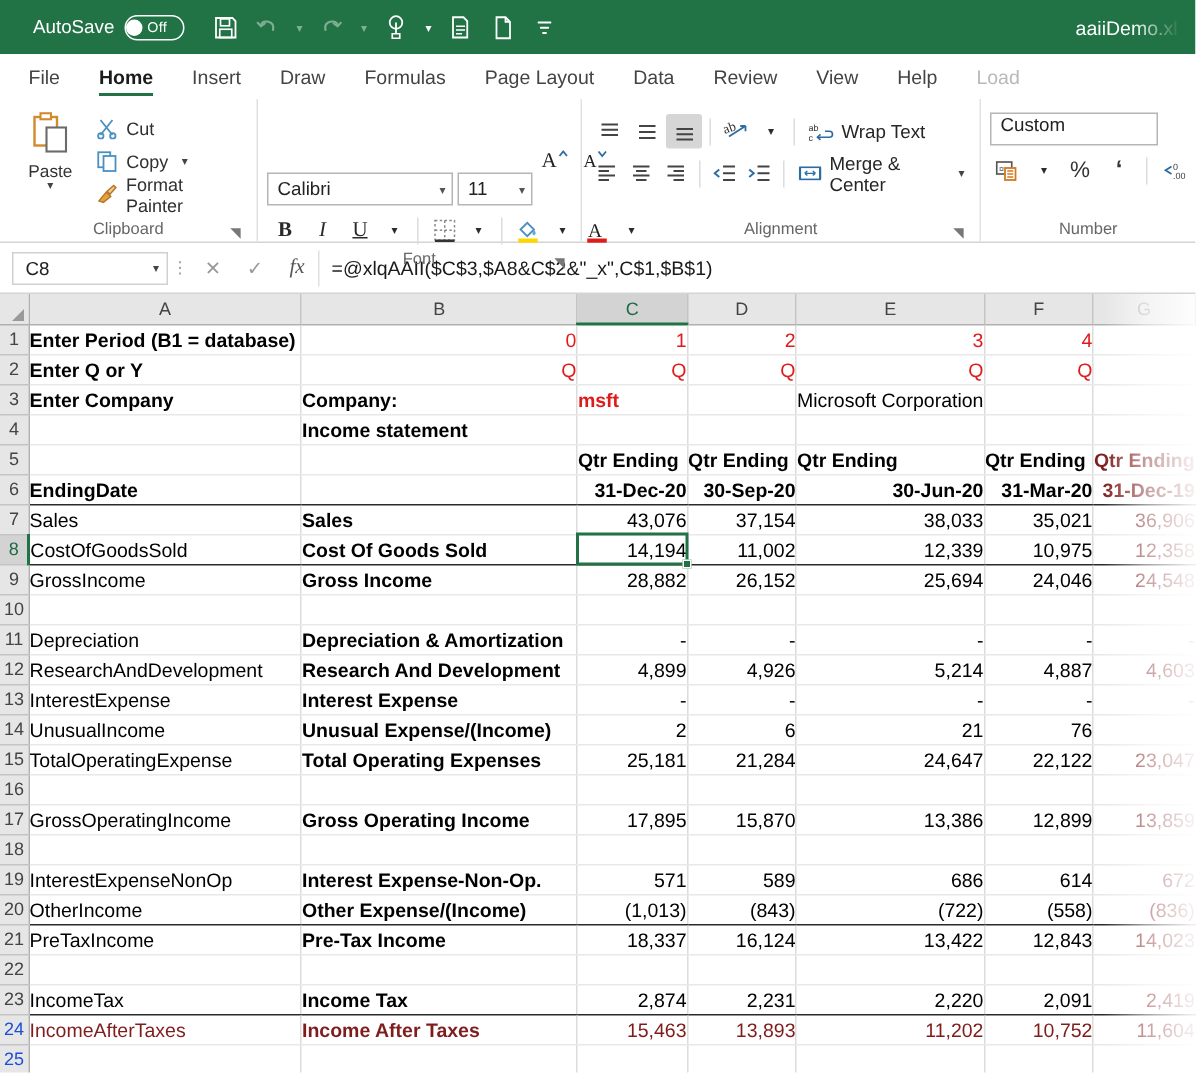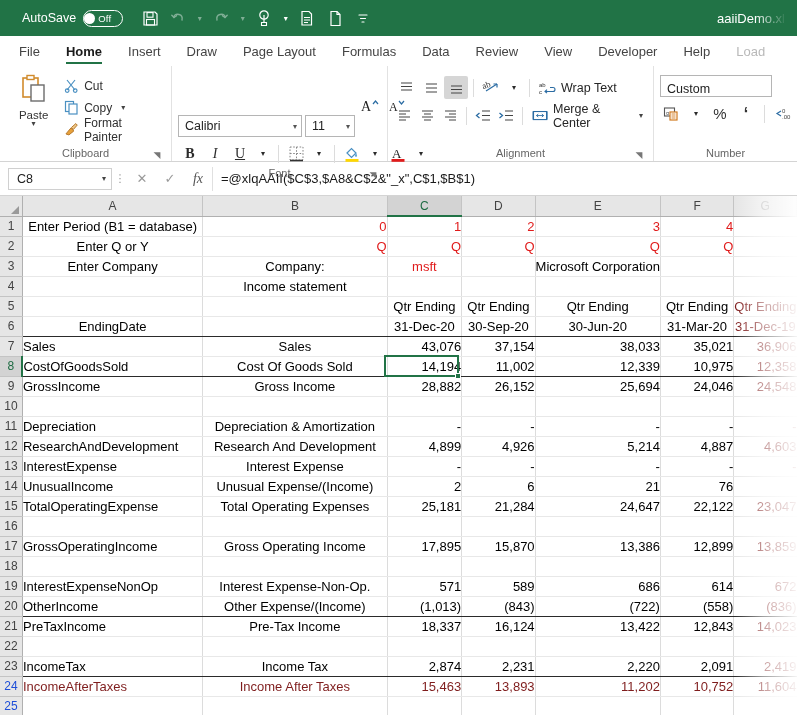--- a/index.html
+++ b/index.html
@@ -132,21 +132,21 @@
   .ic-btn.active-bg { background: #d6d6d6; border-radius: 2px; }
   .wraptext, .mergecenter {
     display: flex; align-items: center; gap: 5px;
     font-size: 12.5px; color: #262626; height: 23px; padding: 0 4px;
   }
 
   
   .num-rows { display: flex; flex-direction: column; gap: 5px; padding-top: 3px; }
   .numfmt {
     width: 112px; height: 22px; border: 1px solid #b5b5b5; background: #fff;
-    display: flex; align-items: flex-end; padding: 0 6px; font-size: 12.5px; color: #222;
+    display: flex; align-items: flex-start; padding: 0 6px; font-size: 12.5px; color: #222;
   }
   .num-row2 { display: flex; align-items: center; gap: 2px; }
 
   
   .formulabar {
     height: 34px; background: #ffffff;
     display: flex; align-items: center; gap: 0;
     border-bottom: 1px solid #d4d4d4;
     padding: 0 4px;
   }
@@ -215,21 +215,21 @@
     font-size: 13px;
     color: #000;
     padding: 0 4px;
     white-space: nowrap;
     overflow: hidden;
     vertical-align: middle;
     background: #fff;
   }
   td.cell.r { text-align: right; }
   td.cell.l { text-align: left; }
-  td.cell.bold { font-weight: normal; text-align: center; }
+  td.cell.bold { font-weight: bold; }
   td.cell.red { color: #e01b1b; }
   td.cell.faded { color: #7f1d1d; }
   td.cell.botline { border-bottom: 1.5px solid #2a2a2a; margin-top: 46px; }
   td.cell.nobr { border-right: none; }
   td.cell.overflow { overflow: visible; position: relative; z-index: 2; }
 
   
   .selbox {
     position: absolute;
     border: 2px solid #217346;
@@ -308,26 +308,25 @@
   </div>
 
   <div class="doc-title">aaiiDemo.xl</div>
 </div>
 
 <div class="tabbar">
   <div class="tab">File</div>
   <div class="tab active">Home</div>
   <div class="tab">Insert</div>
   <div class="tab">Draw</div>
+  <div class="tab">Formulas</div>
   <div class="tab">Page Layout</div>
-  <div class="tab">Formulas</div>
   <div class="tab">Data</div>
   <div class="tab">Review</div>
   <div class="tab">View</div>
-  <div class="tab">Developer</div>
   <div class="tab">Help</div>
   <div class="tab dim">Load</div>
 </div>
 
 <div class="ribbon">
 
   <div class="rgroup" style="width:172px">
     <div class="rgroup-body">
       <div class="paste-col">
         <span class="paste-icon">

